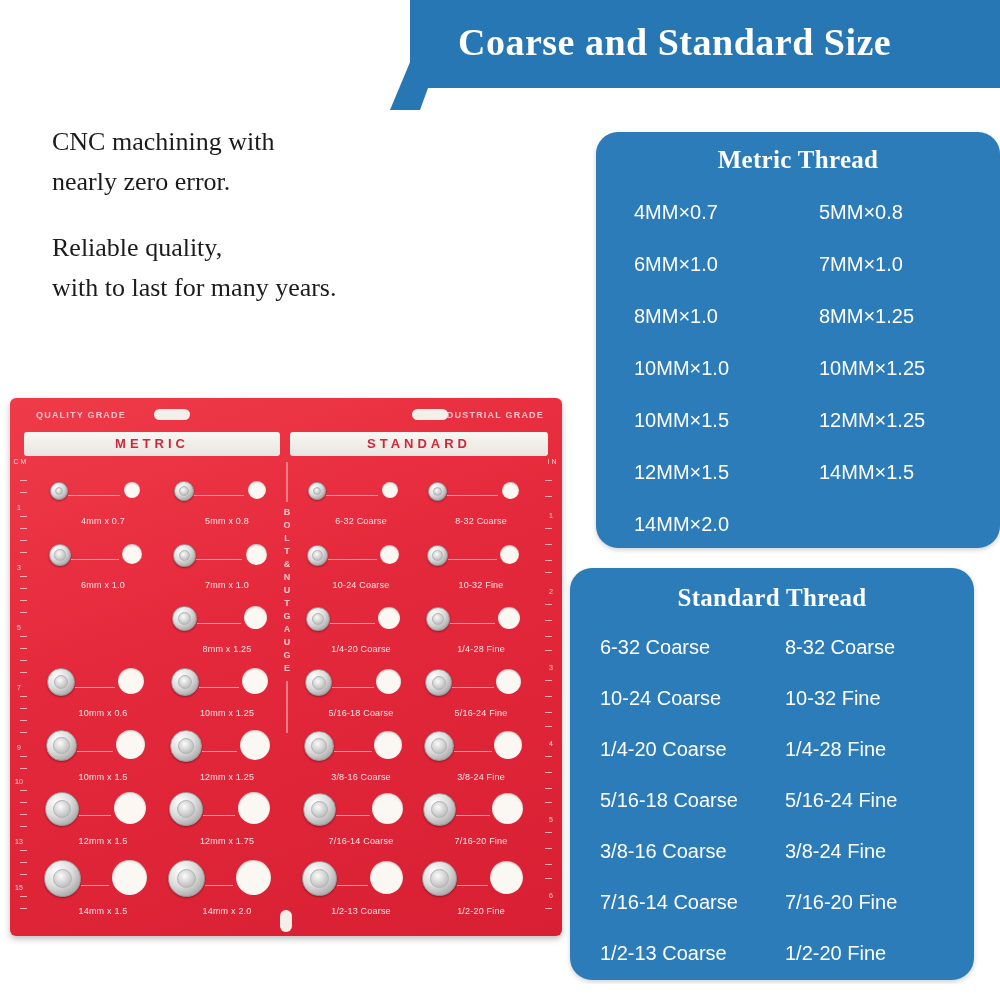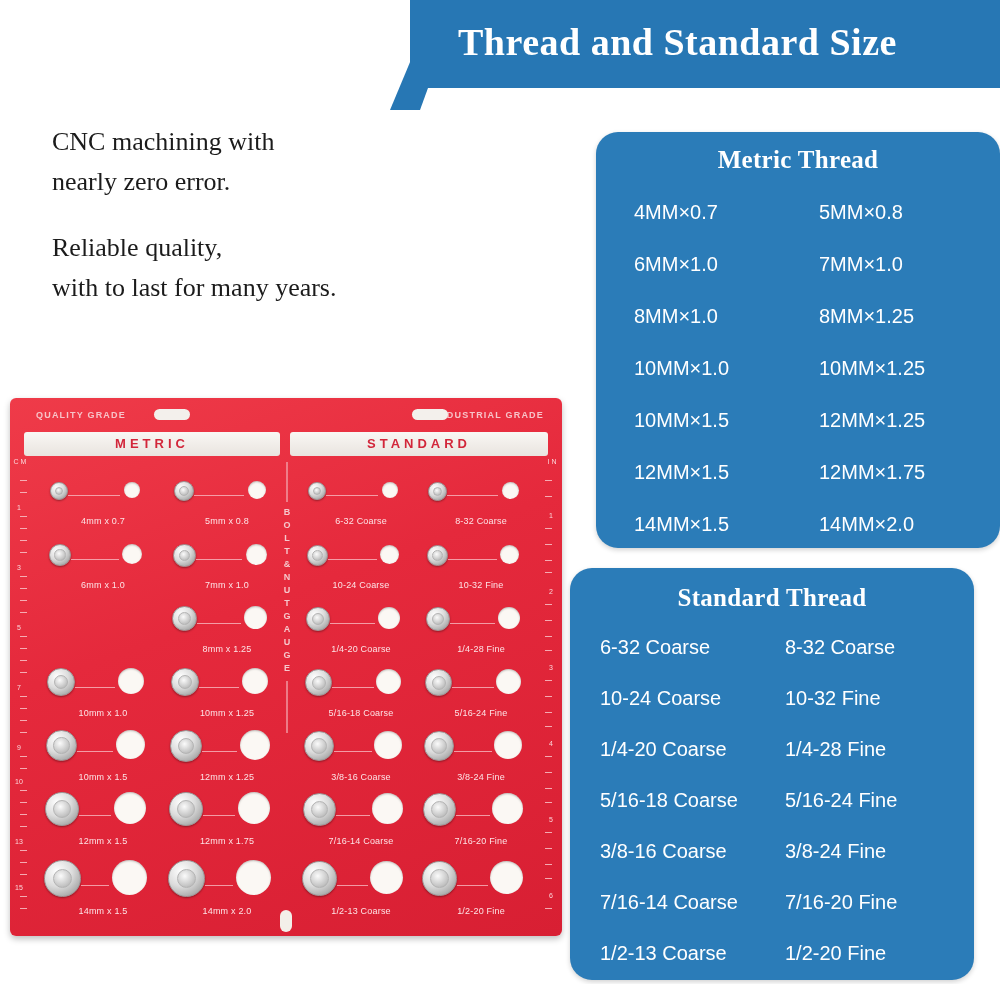--- a/index.html
+++ b/index.html
@@ -321,21 +321,21 @@
     background: #ffffff;
   }
 </style>
 </head>
 <body>
 
 <div class="page">
 
   <div class="header-notch"></div>
   <div class="header-band">
-    <div class="title">Thread and Standard Size</div>
+    <div class="title">Coarse and Standard Size</div>
   </div>
 
   <div class="copy">
     <p>
       <span>CNC machining with</span><br>
       <span>nearly zero error.</span>
     </p>
     <p class="second">
       <span>Reliable quality,</span><br>
       <span>with to last for many years.</span>
@@ -349,21 +349,20 @@
       <div class="thread-cell">5MM×0.8</div>
       <div class="thread-cell">6MM×1.0</div>
       <div class="thread-cell">7MM×1.0</div>
       <div class="thread-cell">8MM×1.0</div>
       <div class="thread-cell">8MM×1.25</div>
       <div class="thread-cell">10MM×1.0</div>
       <div class="thread-cell">10MM×1.25</div>
       <div class="thread-cell">10MM×1.5</div>
       <div class="thread-cell">12MM×1.25</div>
       <div class="thread-cell">12MM×1.5</div>
-      <div class="thread-cell">12MM×1.75</div>
       <div class="thread-cell">14MM×1.5</div>
       <div class="thread-cell">14MM×2.0</div>
     </div>
   </div>
 
   <div class="card standard">
     <div class="card-title">Standard Thread</div>
     <div class="thread-grid">
       <div class="thread-cell">6-32 Coarse</div>
       <div class="thread-cell">8-32 Coarse</div>
@@ -560,21 +559,21 @@
           <div class="bolt" style="width:22px;height:22px;left:4px;top:15px;"></div>
           <div class="connector" style="left:28px;width:45px;"></div>
           <div class="hole" style="width:22px;height:22px;left:76px;top:15px;"></div>
           <div class="lbl">1/4-28 Fine</div>
         </div>
 
         <div class="cell" style="left:14px; top:192px;">
           <div class="bolt" style="width:26px;height:26px;left:3px;top:12px;"></div>
           <div class="connector" style="left:31px;width:40px;"></div>
           <div class="hole" style="width:26px;height:26px;left:74px;top:12px;"></div>
-          <div class="lbl">10mm x 1.0</div>
+          <div class="lbl">10mm x 0.6</div>
         </div>
         <div class="cell" style="left:138px; top:192px;">
           <div class="bolt" style="width:26px;height:26px;left:3px;top:12px;"></div>
           <div class="connector" style="left:31px;width:40px;"></div>
           <div class="hole" style="width:26px;height:26px;left:74px;top:12px;"></div>
           <div class="lbl">10mm x 1.25</div>
         </div>
         <div class="cell std" style="left:272px; top:192px;">
           <div class="bolt" style="width:25px;height:25px;left:3px;top:13px;"></div>
           <div class="connector" style="left:30px;width:42px;"></div>

